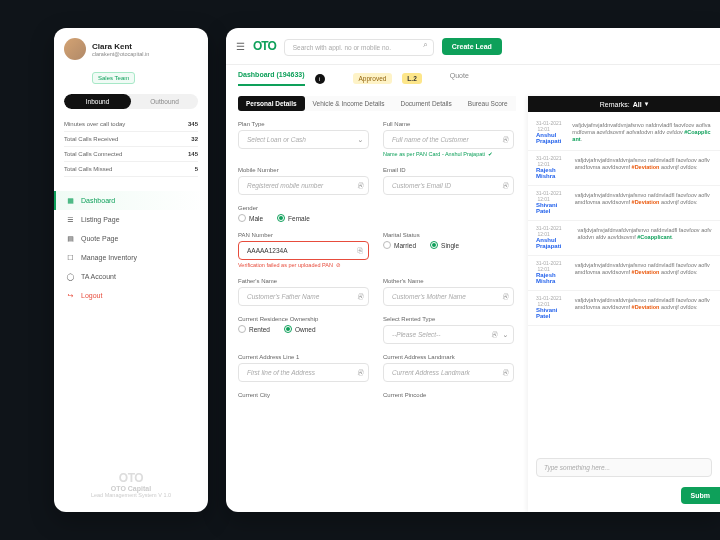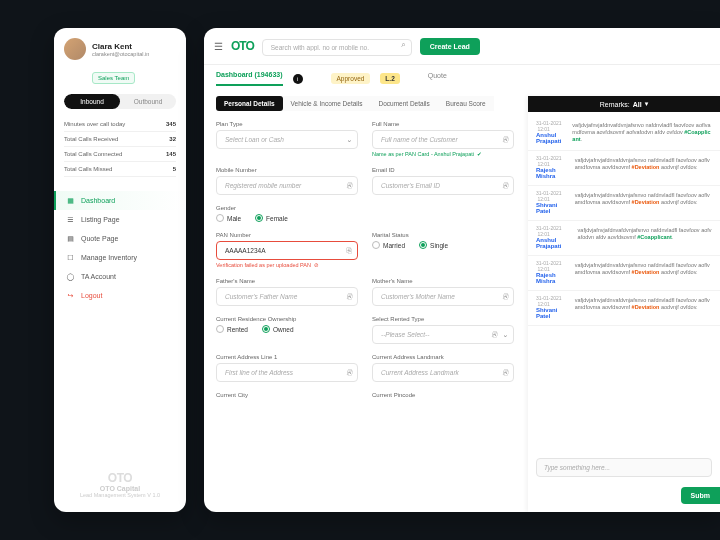--- a/index.html
+++ b/index.html
@@ -1,17 +1,17 @@
 <!DOCTYPE html>
 <html><head>
 <meta charset="utf-8">
 <style>
 * { box-sizing: border-box; margin: 0; padding: 0; font-family: -apple-system, BlinkMacSystemFont, 'Segoe UI', sans-serif; }
 body { background: #0f1419; width: 720px; height: 540px; overflow: hidden; position: relative; padding: 28px 0 28px 54px; display: flex; gap: 18px; }
-.sidebar { width: 132px; background: #fff; border-radius: 12px; display: flex; flex-direction: column; padding: 10px 0; box-shadow: 0 8px 24px rgba(0,0,0,0.3); justify-content: center; }
+.sidebar { width: 154px; background: #fff; border-radius: 12px; display: flex; flex-direction: column; padding: 10px 0; box-shadow: 0 8px 24px rgba(0,0,0,0.3); justify-content: center; }
 .user-row { display: flex; align-items: center; gap: 6px; padding: 0 10px 6px; }
 .avatar { width: 22px; height: 22px; border-radius: 50%; background: linear-gradient(135deg,#d4a373,#b08968); flex-shrink:0; }
 .user-name { font-size: 8px; font-weight: 600; color: #222; }
 .user-email { font-size: 5.5px; color: #888; }
 .sales-badge { margin: 3px 10px 6px 38px; font-size: 6px; color: #0ea05a; border: 1px solid #a7e8c7; border-radius: 3px; padding: 2px 5px; display: inline-block; background:#f0fbf5;}
 .toggle { margin: 4px 10px 8px; background: #f1f1f1; border-radius: 20px; display: flex; font-size: 6.5px; overflow: hidden; }
 .toggle span { flex:1; text-align:center; padding: 4px 0; }
 .toggle .active { background: #111; color:#fff; border-radius:20px; }
 .toggle .inactive { color:#888; }
 .stats { padding: 0 10px 8px; }

